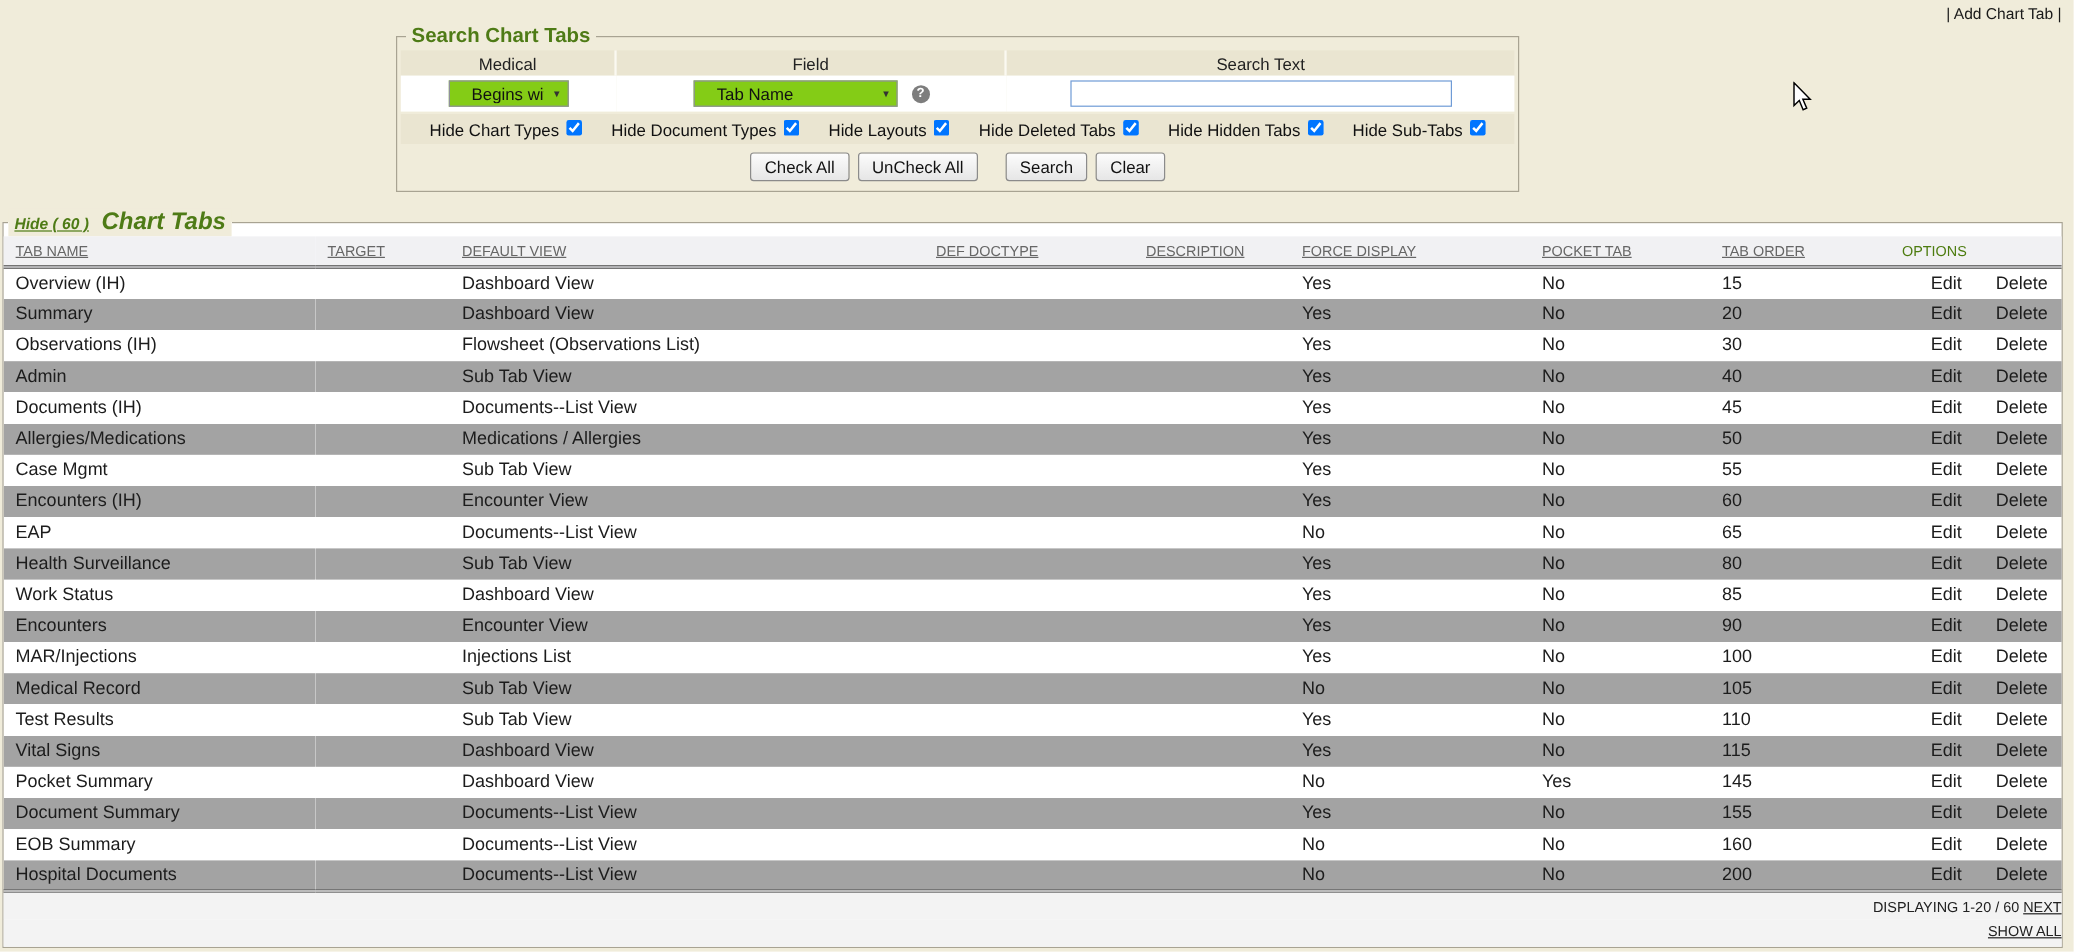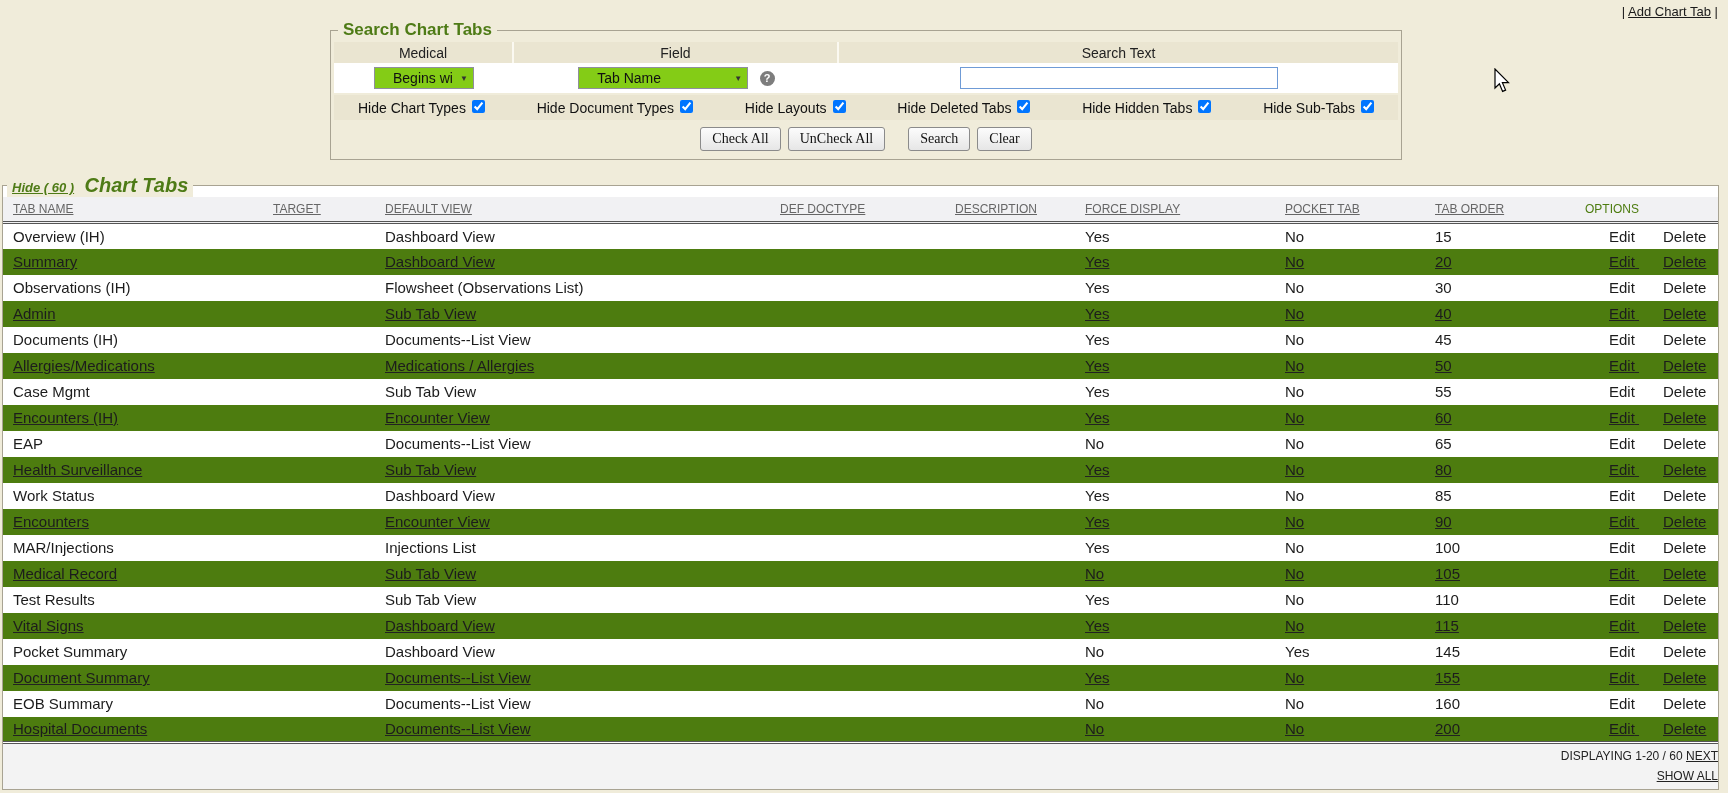--- a/index.html
+++ b/index.html
@@ -5,27 +5,27 @@
   * { margin:0; padding:0; box-sizing:border-box; }
   html,body { width:1728px; height:793px; overflow:hidden; }
   body {
     background:#f0ecda;
     font-family:"Liberation Sans","DejaVu Sans",sans-serif;
     color:#222;
     position:relative;
   }
   
   .topbar { text-align:right; padding:4px 10px 0 0; font-size:13px; color:#1a1a1a; height:20px; }
-  .topbar a { color:#1a1a1a; text-decoration:underline; cursor:pointer;text-align:right; }
+  .topbar a { color:#1a1a1a; cursor:pointer;text-align:right; }
   
   fieldset { border:1px solid #a8a392; }
   legend { padding:0 5px; margin-left:4px; }
   .legend-green { color:#4e7b16; font-weight:bold; }
   
-  .search-fieldset { width:1072px; margin:0 0 0 330px; padding:2px 3px 6px 3px; }
+  .search-fieldset { width:936px; margin:0 0 0 330px; padding:2px 3px 6px 3px; }
   .search-fieldset legend { font-size:17px; }
   .search-table { width:100%; border-collapse:separate; border-spacing:0; table-layout:fixed; }
   .search-table th {
     background:#eae5d1; font-weight:normal; font-size:14px; height:21px;
     border-right:2px solid #fbf9f1;
   }
   .search-table th:last-child { border-right:none; }
   .search-table td { background:#ffffff; height:30px; text-align:center; vertical-align:middle; }
   .col-criteria { width:180px; } .col-field { width:325px; }
   .selwrap { position:relative; display:inline-block; }
@@ -45,41 +45,41 @@
   .search-input {
     width:318px; height:22px; border:1px solid #6f9bd6; background:#fff;
     font-family:inherit; font-size:14px; padding:0 4px;
   }
   .checkbox-row {
     background:#eae5d1; height:25px; margin-top:2px;
     display:flex; align-items:center; justify-content:space-between; padding:0 24px;
   }
   .checkbox-row label { font-size:14px; color:#111; display:flex; gap:6px; cursor:pointer; }
   .checkbox-row input { width:13px; height:13px; }
-  .button-row { display:flex; justify-content:center; align-items:flex-end; gap:7px; padding:7px 0 2px 0;font-family:Liberation Serif, serif; }
+  .button-row { display:flex; justify-content:center; align-items:flex-end; gap:7px; padding:7px 0 2px 0; }
   .btn {
     font-family:inherit; font-size:14px; color:#111;
     background:linear-gradient(#fcfcfc,#e6e6e6);
     border:1px solid #8b8b8b; border-radius:3px; padding:3px 11px; cursor:pointer;
   }
   .gap-left { margin-left:16px; }
   
   .chart-fieldset { margin:14px 9px 0 2px; padding:0; background:#fff; border:1px solid #a8a392; }
   .chart-fieldset legend { background:#f0ecda;font-style:italic; }
   .hide-link { color:#4e7b16; font-weight:bold; font-size:13px; text-decoration:underline; cursor:pointer; }
   .chart-title { color:#4e7b16; font-weight:bold; font-size:20px; margin-left:6px; }
   .tabs-table { width:100%; border-collapse:collapse; table-layout:fixed; font-size:15px; }
   .tabs-table thead th {
     background:#f1f1f3; font-weight:normal; font-size:12px; color:#666;
     text-align:left; padding:5px 0 5px 10px; border-bottom:3px double #555; white-space:nowrap;
   }
   .tabs-table thead th a { color:#666; text-decoration:underline; cursor:pointer; }
   .tabs-table thead th .nosort { color:#4d7c0f; }
   .tabs-table tbody td { height:26px; padding:0 0 0 10px; white-space:nowrap; overflow:hidden; color:#1c1c1c; }
-  .tabs-table tbody tr.alt { background:#4d7c0f;text-decoration:underline; }
+  .tabs-table tbody tr.alt { background:#a3a3a3; }
   .tabs-table tbody tr:last-child td { border-bottom:3px double #555; }
   .opt-link { cursor:pointer;margin-left:24px; }
   .footer-row { background:#f3f3f3; text-align:right; font-size:12px; color:#222; padding:3px 0; }
   .footer-row a { color:#222; text-decoration:underline; cursor:pointer; }
   .footer-row.first { padding-top:5px; }
   .footer-row.last { padding-bottom:6px; }
   
   .cursor { position:absolute; left:1494px; top:68px; pointer-events:none; }
 </style>
 </head>

